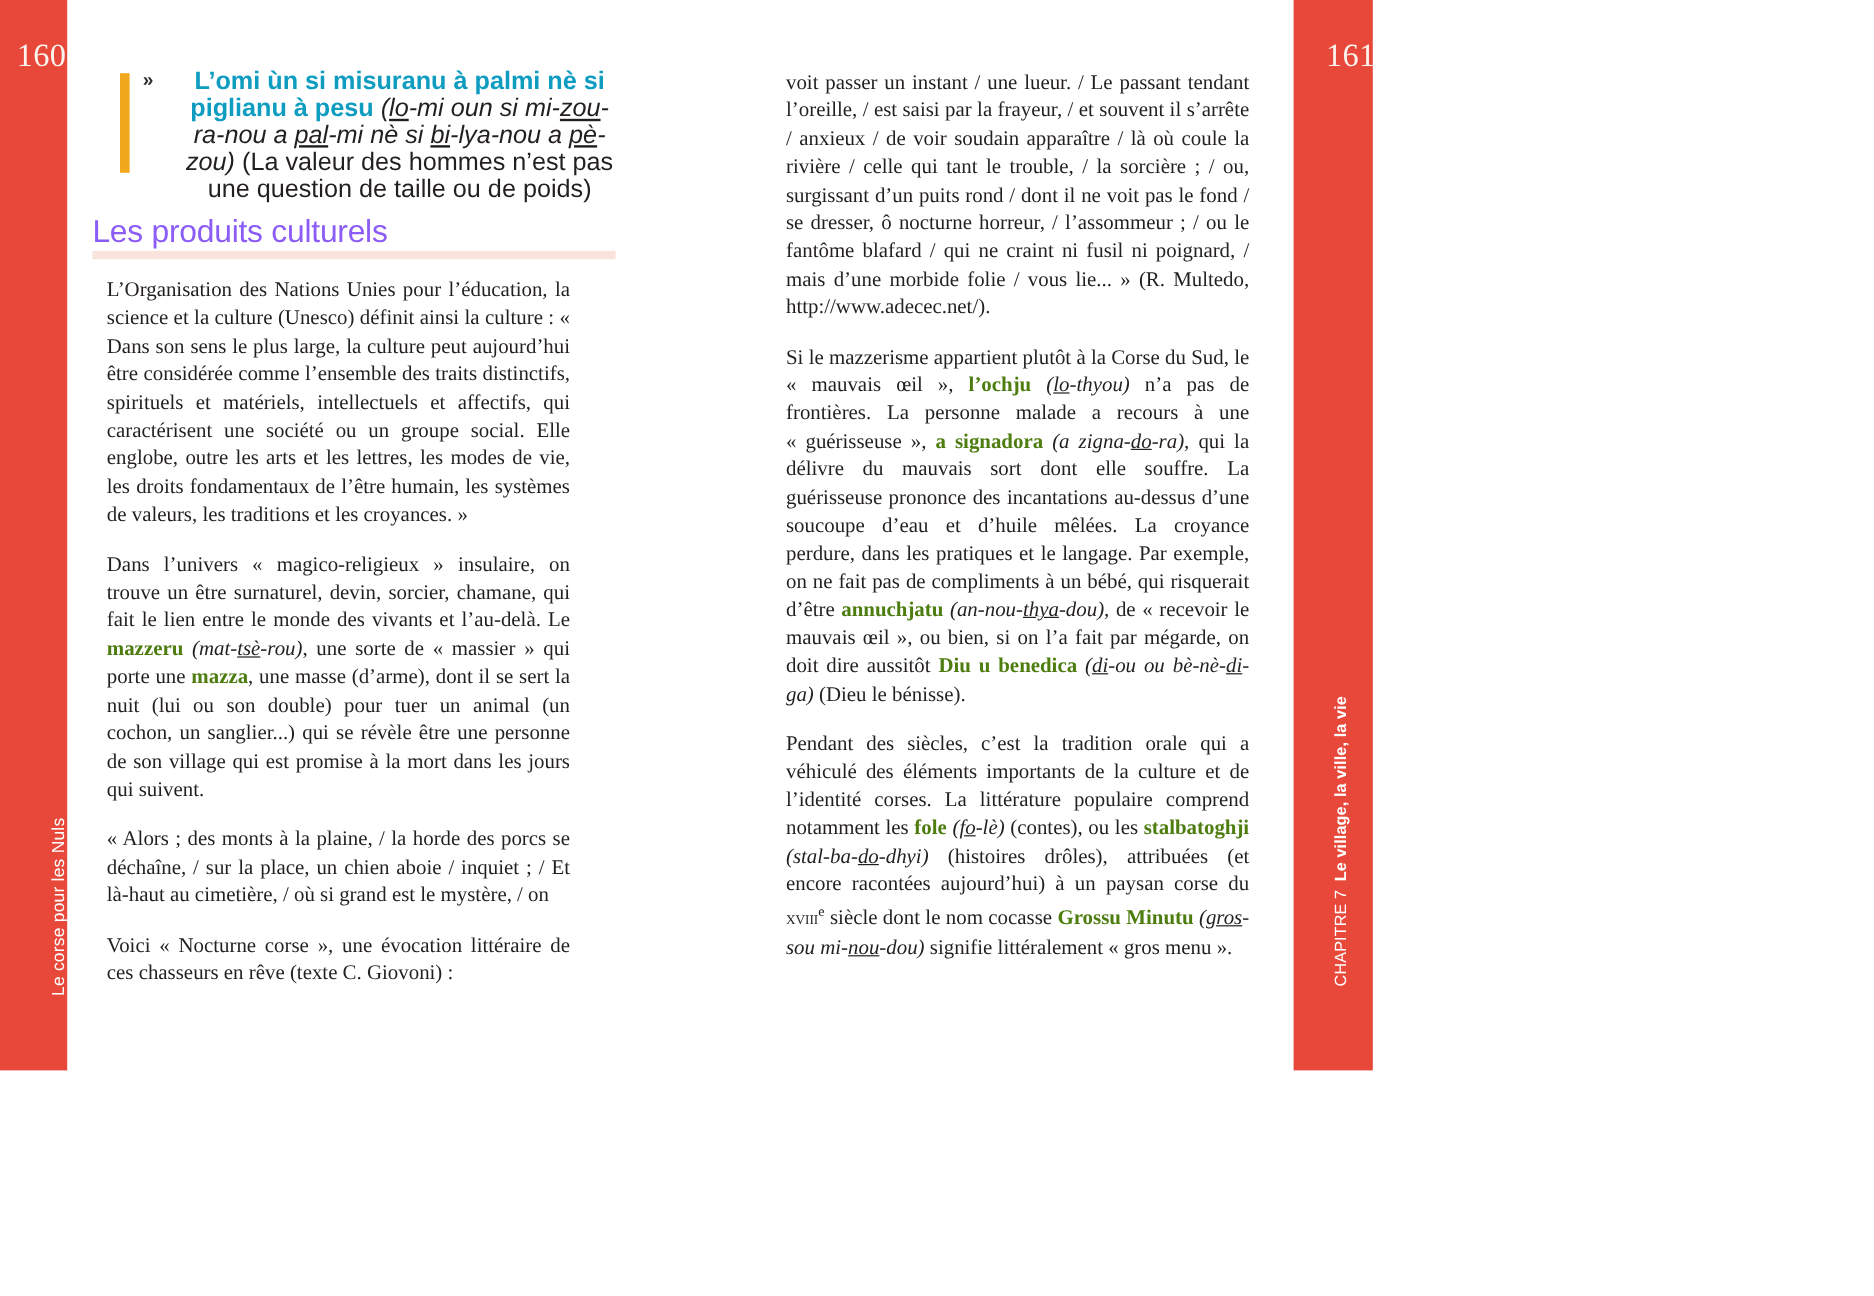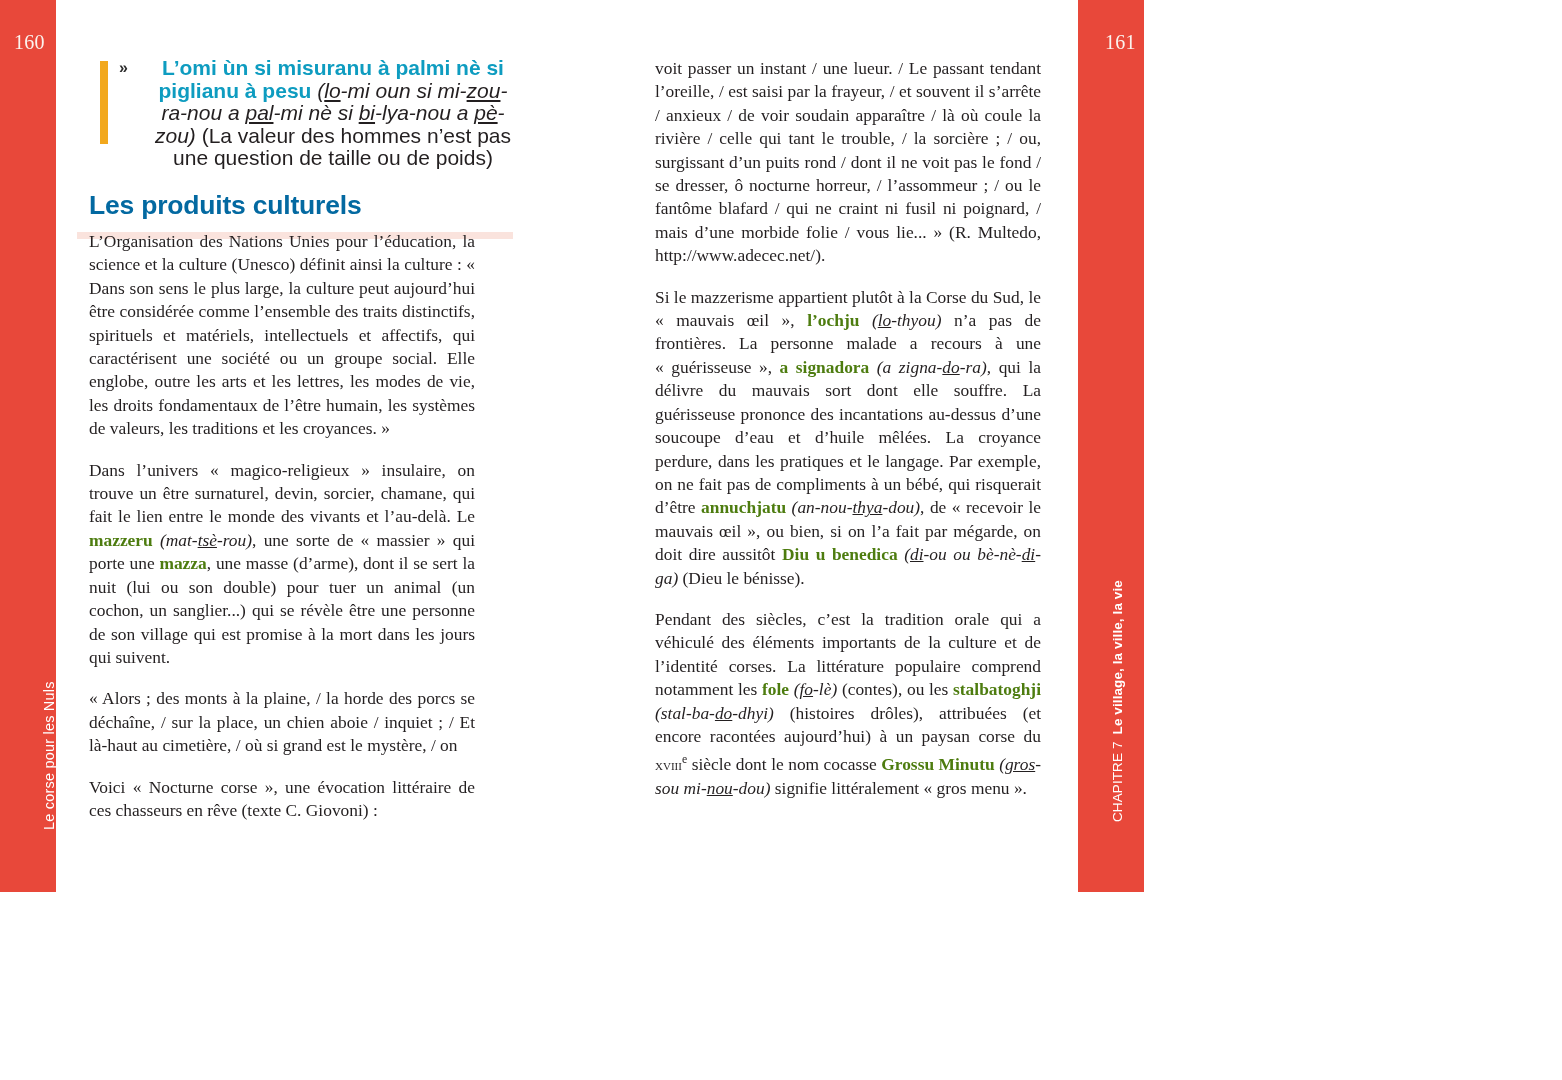--- a/index.html
+++ b/index.html
@@ -39,21 +39,21 @@
     left: 1078px;
     top: 0;
     width: 66px;
     height: 892px;
   }
 
   .folio {
     position: absolute;
     color: #fbf3ee;
     font-family: "Liberation Serif", serif;
-    font-size: 20px;
+    font-size: 27px;
     letter-spacing: 0.2px;
     text-align: center;
   }
   .folio-left  { left: 14px;  top: 31px; }
   .folio-right { left: 1105px; top: 31px; }
 
   
   .running-title {
     position: absolute;
     color: #ffffff;
@@ -124,25 +124,25 @@
   .callout-body .ul { text-decoration: underline; }
 
   
   .section-heading {
     position: absolute;
     left: 77px;
     top: 178px;
     width: 436px;
   }
   .section-heading h2 {
-    margin: 12px;
+    margin: 0;
     font-family: "Liberation Sans", sans-serif;
     font-size: 26.5px;
-    font-weight: bold;
-    color: #0369a1;
+    font-weight: normal;
+    color: #8b5cf6;
     letter-spacing: -0.2px;
     line-height: 30px;
   }
   .section-heading .heading-rule {
     margin-top: 1px;
     width: 436px;
     height: 7px;
     background: #fae3dd;
   }
 

